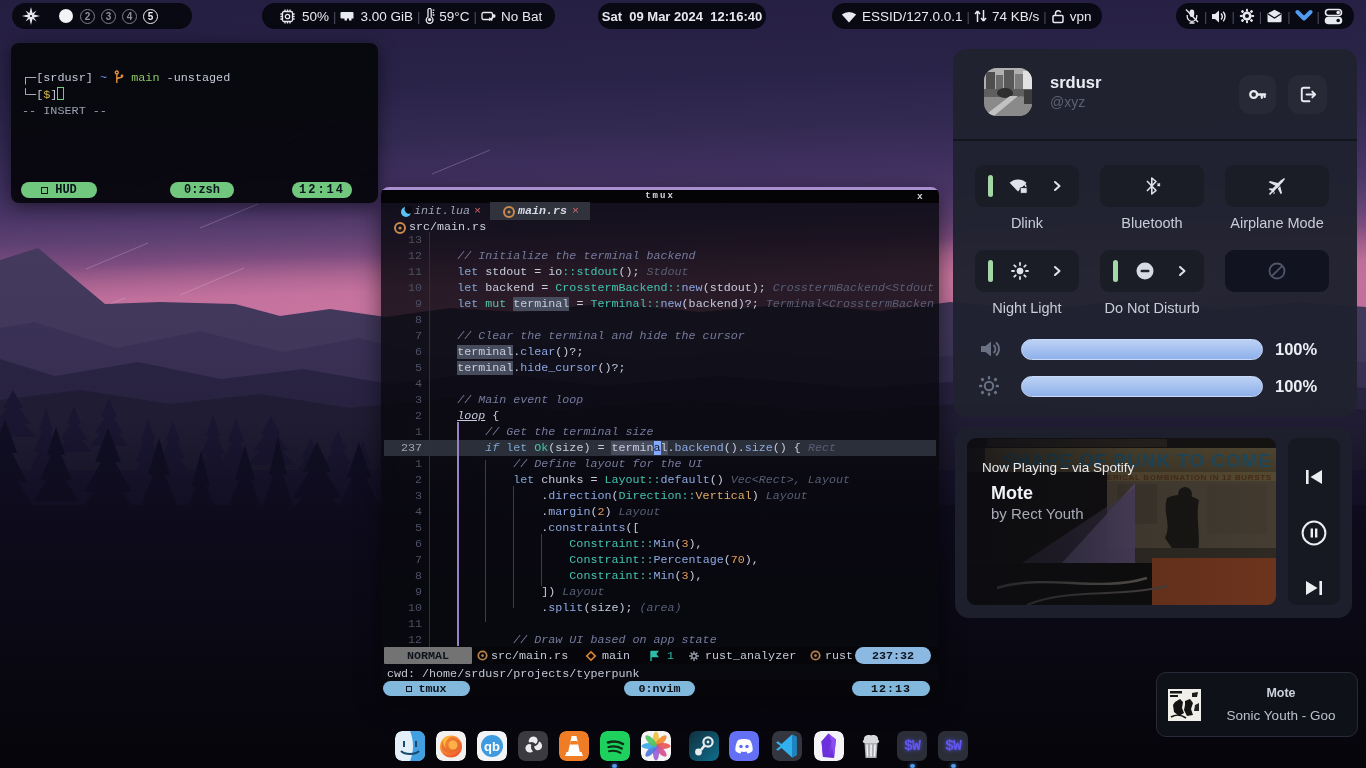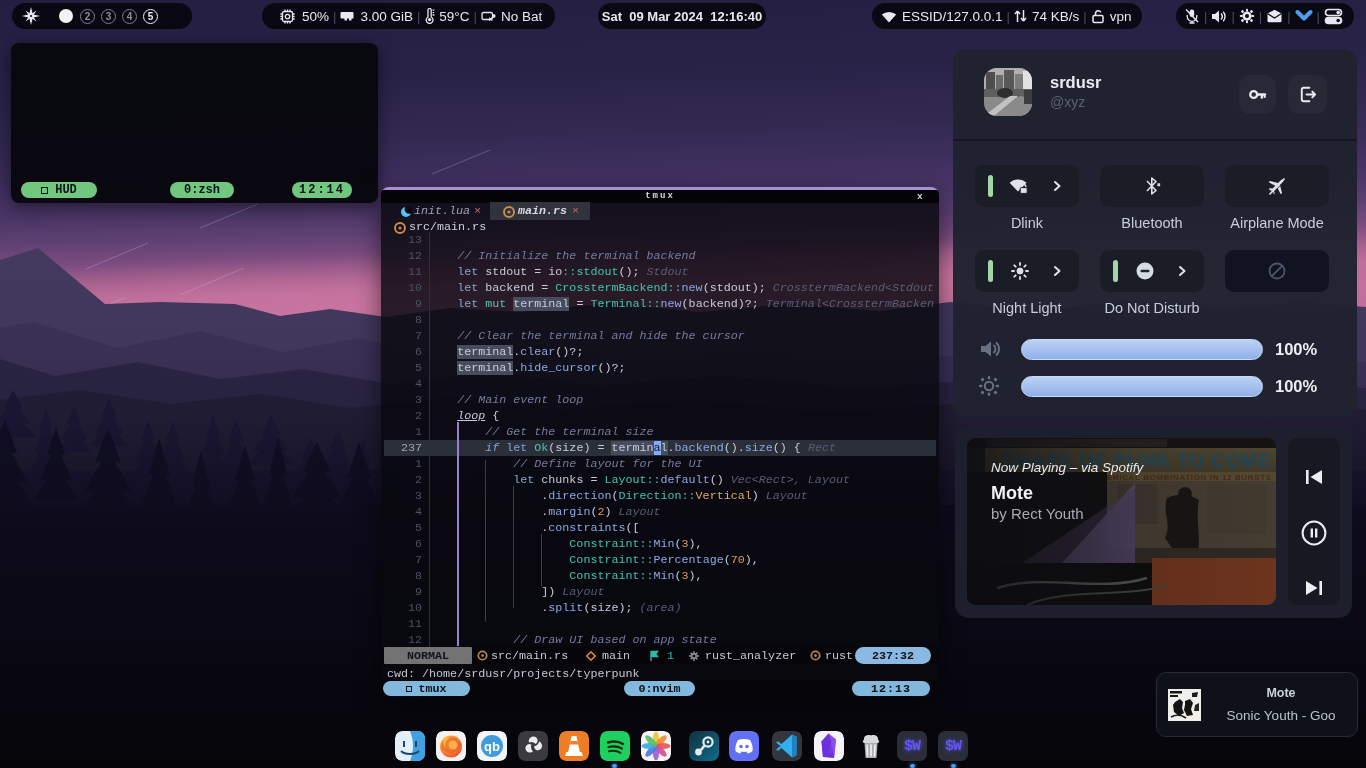--- a/index.html
+++ b/index.html
@@ -224,21 +224,21 @@
     <path d="M12 6 v2 h1.2 a0.6 0.6 0 0 0 0.6-0.6 v-0.8 a0.6 0.6 0 0 0-0.6-0.6z" fill="#e7e9f0"></path>
     <path d="M8.2 8.6 l3 3 M11.2 8.6 l-3 3" stroke-width="1.2"></path>
   </svg>
   <span style="margin-left:5px">No Bat</span>
 </div>
 
 <div class="pill" style="left:598px; width:168px; justify-content:center; font-weight:bold; font-size:13px;">
   Sat&nbsp; 09 Mar 2024&nbsp; 12:16:40
 </div>
 
-<div class="pill" style="left:872px; width:270px;">
+<div class="pill" style="left:832px; width:270px;">
   <svg width="16" height="13" viewBox="0 0 16 13" style="margin-left:9px">
       <path d="M8 12.5 L0.8 4.6 A11.5 11.5 0 0 1 15.2 4.6 Z" fill="#e7e9f0"></path>
     </svg>
   <span style="margin-left:5px">ESSID/127.0.0.1</span>
     <span class="sep">|</span>
   <svg width="13" height="14" viewBox="0 0 13 14" fill="none" stroke="#e7e9f0" stroke-width="1.5">
     <path d="M3.5 13 V2.5 M3.5 2 L1 5 M3.5 2 L6 5"></path>
     <path d="M9.5 1 V11.5 M9.5 12 L7 9 M9.5 12 L12 9"></path>
   </svg>
   <span style="margin-left:5px">74 KB/s</span>
@@ -288,20 +288,29 @@
   <span class="sep">|</span>
   <svg width="19" height="17" viewBox="0 0 19 17" fill="none" stroke="#e7e9f0" stroke-width="1.6">
     <rect x="1.5" y="1.5" width="16" height="6" rx="3"></rect>
     <circle cx="14.2" cy="4.5" r="1.8" fill="#e7e9f0" stroke="none"></circle>
     <rect x="1.5" y="9.5" width="16" height="6" rx="3" fill="#e7e9f0"></rect>
     <circle cx="14.2" cy="12.5" r="1.8" fill="#0a0a13" stroke="none"></circle>
   </svg>
 </div>
 
 <div class="abs" id="term1">
+  <div class="abs code" style="left:11px; top:27px; font-size:11.8px; line-height:16.5px; color:#c3c8d4;">┌─[srdusr] <span style="color:#6f9be8">~</span> <svg width="10" height="13" viewBox="0 0 10 13" style="vertical-align:-2px">
+        <g stroke="#e5913f" stroke-width="1.4" fill="none">
+          <circle cx="2.8" cy="2.5" r="1.5"></circle>
+          <circle cx="8" cy="6" r="1.4" fill="#e5913f" stroke="none"></circle>
+          <path d="M2.8 4 V13 M2.8 9.5 C2.8 7 8 8.5 8 6.8"></path>
+        </g>
+      </svg> <span style="color:#8bc468">main</span> -unstaged
+└─[<span style="color:#d6b94e">$</span>]<span style="display:inline-block;width:7px;height:13px;border:1.2px solid #6fce7d;vertical-align:-2px;"></span>
+<span style="color:#9aa0ad">-- INSERT --</span></div>
   <div class="gpill" style="left:10px; width:76px;"><span style="display:inline-block;width:7px;height:7px;border:1.4px solid #0a141c;margin-right:7px;"></span>HUD</div>
   <div class="gpill" style="left:159px; width:64px;">0:zsh</div>
   <div class="gpill" style="left:281px; width:60px; letter-spacing:2px;">12:14</div>
 </div>
 
 <div class="abs" id="tmuxwin">
   <div class="purpletop"></div>
   <div class="titlebar">
     <div class="abs mono" style="left:0;width:100%;text-align:center;top:1px;font-size:9px;letter-spacing:2px;color:#d8d8e0;font-weight:bold;">tmux</div>
     <div class="abs mono" style="left:536px;top:1px;font-size:9.5px;color:#d8d8e0;font-weight:bold;">x</div>
@@ -547,21 +556,21 @@
       <path d="M30 150 C 80 135 130 155 180 140" stroke="#8a8478" stroke-width="2.4" fill="none"></path>
       <path d="M60 167 C 100 150 150 160 200 148" stroke="#6e685e" stroke-width="2" fill="none"></path>
       <rect width="309" height="167" fill="#0a0a10" opacity="0.42"></rect>
       <linearGradient id="fade" x1="0" y1="0" x2="1" y2="0">
         <stop offset="0" stop-color="#0c0c12" stop-opacity="0.72"></stop>
           <stop offset="0.55" stop-color="#0c0c12" stop-opacity="0.12"></stop>
           <stop offset="1" stop-color="#0c0c12" stop-opacity="0"></stop>
       </linearGradient>
       <rect width="309" height="167" fill="url(#fade)"></rect>
     </svg>
-    <div class="abs" style="left:24px;top:22px;font-size:13.5px;color:#e8eaf0;font-style:italic;">Now Playing – via Spotify</div>
+    <div class="abs" style="left:15px;top:22px;font-size:13.5px;color:#e8eaf0;">Now Playing – via Spotify</div>
     <div class="abs" style="left:24px;top:45px;font-size:18px;font-weight:bold;color:#f0f2f6;">Mote</div>
     <div class="abs" style="left:24px;top:67px;font-size:15px;color:#a7abb8;">by Rect Youth</div>
   </div>
   <div class="abs" style="left:333px;top:11px;width:52px;height:167px;border-radius:9px;background:#171922;">
     <svg class="abs" width="18" height="16" style="left:17px;top:31px" viewBox="0 0 18 16">
       <rect x="1" y="1" width="2.6" height="14" fill="#eceef2"></rect>
       <polygon points="17,1 17,15 5.5,8" fill="#eceef2"></polygon>
     </svg>
     <svg class="abs" width="26" height="26" style="left:13px;top:82px" viewBox="0 0 26 26">
       <circle cx="13" cy="13" r="11.4" fill="none" stroke="#eceef2" stroke-width="2"></circle>

